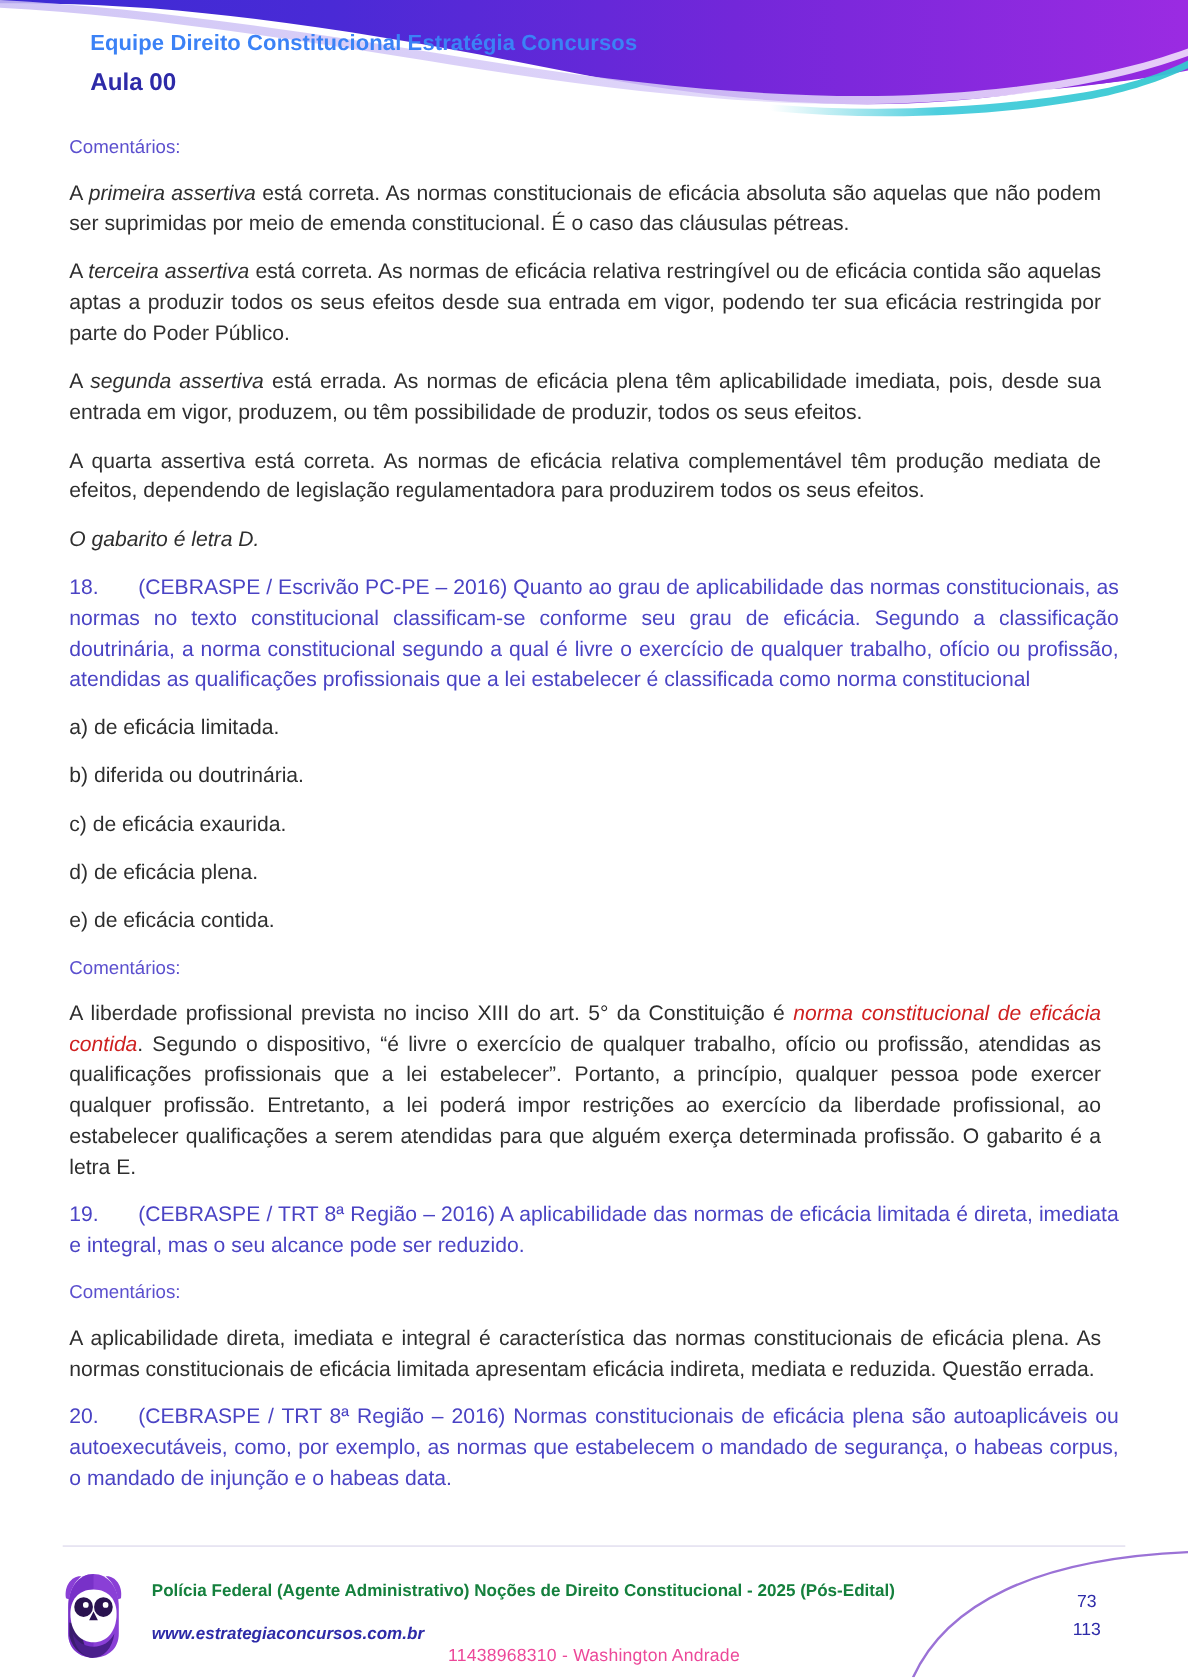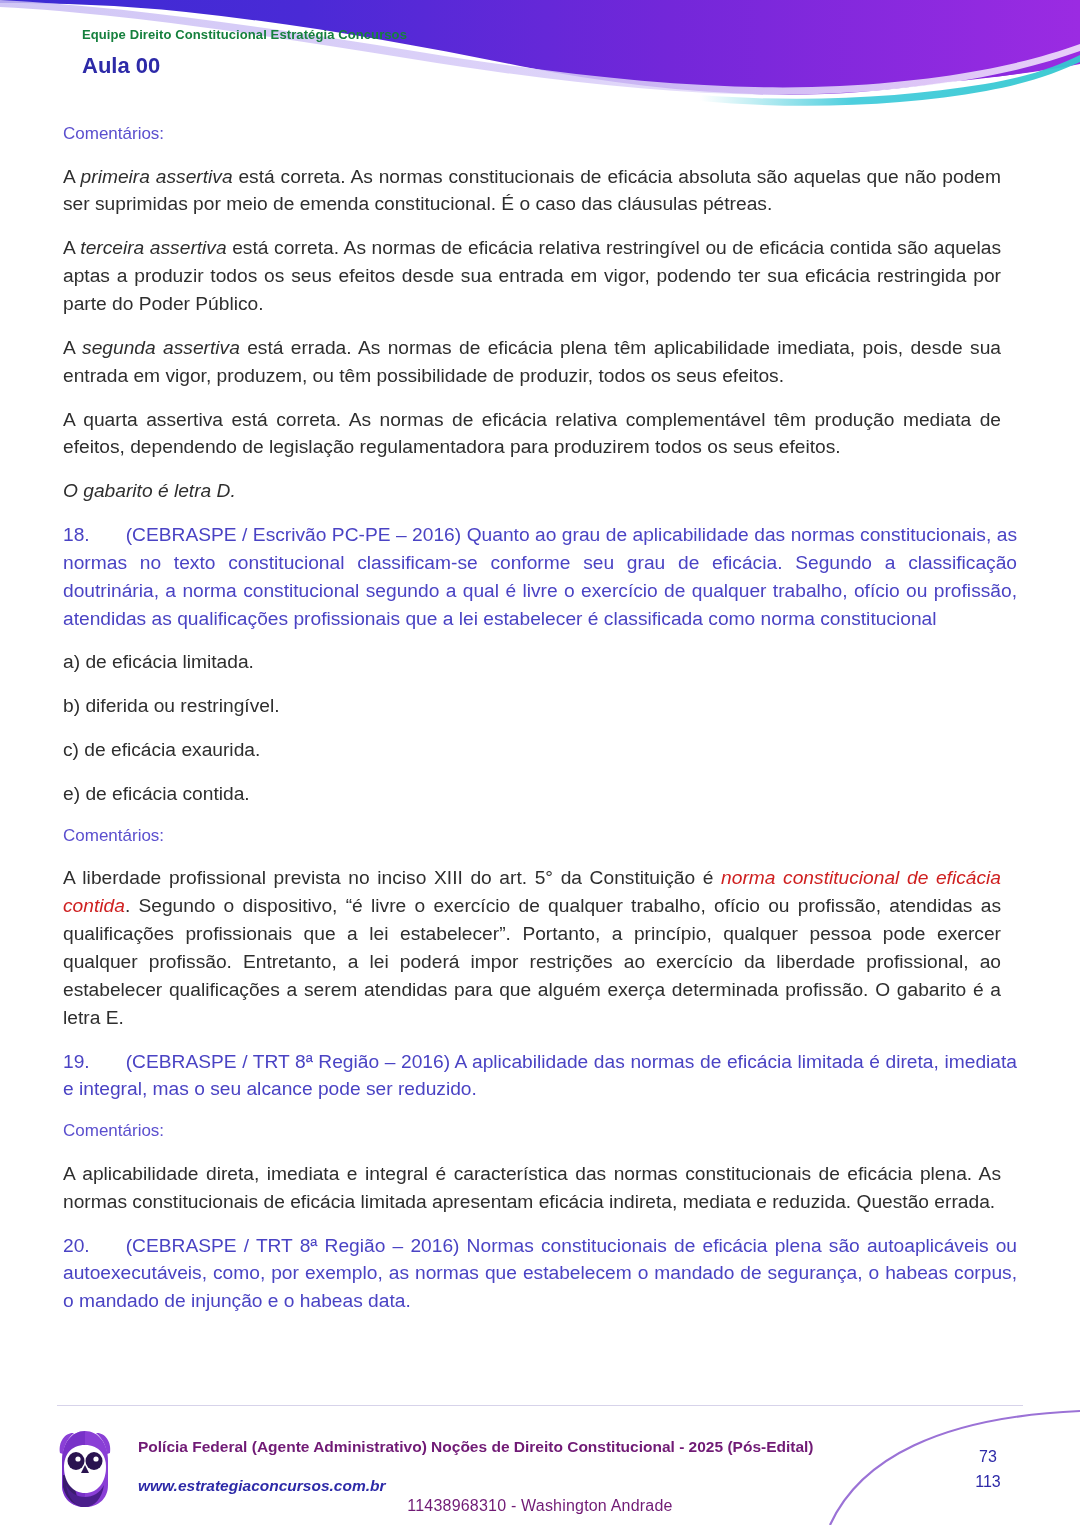--- a/index.html
+++ b/index.html
@@ -27,23 +27,23 @@
     height: 110px;
     pointer-events: none;
   }
   .header-text {
     position: absolute;
     top: 27px;
     left: 82px;
     z-index: 5;
   }
   .header-line1 {
-    font-size: 13px;
-    font-weight: bold;
-    color: #15803d;
+    font-size: 20px;
+    font-weight: bold;
+    color: #3b82f6;
     letter-spacing: 0.1px;
     line-height: 1.25;
     white-space: nowrap;
   }
   .header-line2 {
     font-size: 22px;
     font-weight: bold;
     color: #2d2aa8;
     line-height: 1.25;
     margin-top: 9px;
@@ -128,21 +128,21 @@
     height: 82px;
   }
   .footer-texts {
     position: absolute;
     left: 138px;
     top: 33px;
   }
   .footer-title {
     font-size: 15.5px;
     font-weight: bold;
-    color: #701a75;
+    color: #15803d;
     line-height: 1.2;
     white-space: nowrap;
   }
   .footer-site {
     font-size: 15.5px;
     font-weight: bold;
     font-style: italic;
     color: #2d2aa8;
     line-height: 1.2;
     margin-top: 20px;
@@ -160,21 +160,21 @@
     color: #2d2aa8;
     line-height: 1.55;
   }
   .watermark {
     position: absolute;
     left: 0;
     top: 1497px;
     width: 1080px;
     text-align: center;
     font-size: 16px;
-    color: #701a75;
+    color: #ec4899;
     letter-spacing: 0.2px;
   }
 </style>
 </head>
 <body>
 
 <div class="page">
 
   <svg class="header-wave" viewBox="0 0 1080 110" preserveAspectRatio="none" aria-hidden="true">
     <defs>
@@ -222,22 +222,23 @@
 
     <p class="para"><span>A </span><i>segunda assertiva</i><span> está errada. As normas de eficácia plena têm aplicabilidade imediata, pois, desde sua entrada em vigor, produzem, ou têm possibilidade de produzir, todos os seus efeitos.</span></p>
 
     <p class="para">A quarta assertiva está correta. As normas de eficácia relativa complementável têm produção mediata de efeitos, dependendo de legislação regulamentadora para produzirem todos os seus efeitos.</p>
 
     <p class="para nojust">O gabarito é letra D.</p>
 
     <p class="q-text"><span>18.</span><span class="qnum-gap"></span><span>(CEBRASPE / Escrivão PC-PE – 2016) Quanto ao grau de aplicabilidade das normas constitucionais, as normas no texto constitucional classificam-se conforme seu grau de eficácia. Segundo a classificação doutrinária, a norma constitucional segundo a qual é livre o exercício de qualquer trabalho, ofício ou profissão, atendidas as qualificações profissionais que a lei estabelecer é classificada como norma constitucional</span></p>
 
     <p class="alt">a) de eficácia limitada.</p>
-    <p class="alt">b) diferida ou restringível.</p>
+    <p class="alt">b) diferida ou doutrinária.</p>
     <p class="alt">c) de eficácia exaurida.</p>
+    <p class="alt">d) de eficácia plena.</p>
     <p class="alt">e) de eficácia contida.</p>
 
     <p class="comentarios">Comentários:</p>
 
     <p class="para"><span>A liberdade profissional prevista no inciso XIII do art. 5° da Constituição é </span><span class="red-it">norma constitucional de eficácia contida</span><span>. Segundo o dispositivo, “é livre o exercício de qualquer trabalho, ofício ou profissão, atendidas as qualificações profissionais que a lei estabelecer”. Portanto, a princípio, qualquer pessoa pode exercer qualquer profissão. Entretanto, a lei poderá impor restrições ao exercício da liberdade profissional, ao estabelecer qualificações a serem atendidas para que alguém exerça determinada profissão. O gabarito é a letra E.</span></p>
 
     <p class="q-text"><span>19.</span><span class="qnum-gap"></span><span>(CEBRASPE / TRT 8ª Região – 2016) A aplicabilidade das normas de eficácia limitada é direta, imediata e integral, mas o seu alcance pode ser reduzido.</span></p>
 
     <p class="comentarios">Comentários:</p>
 

